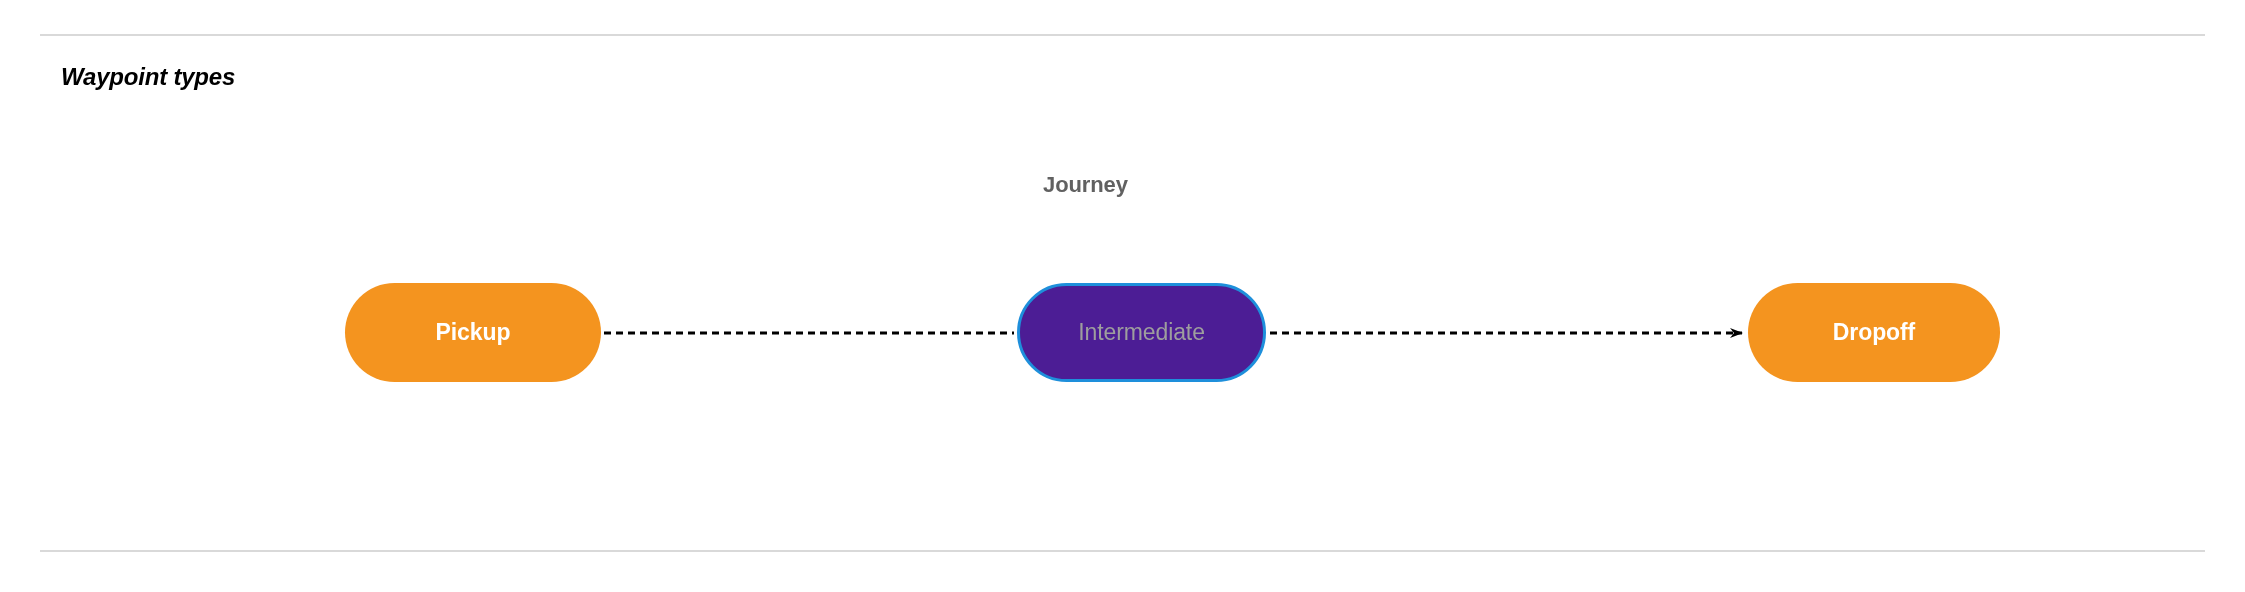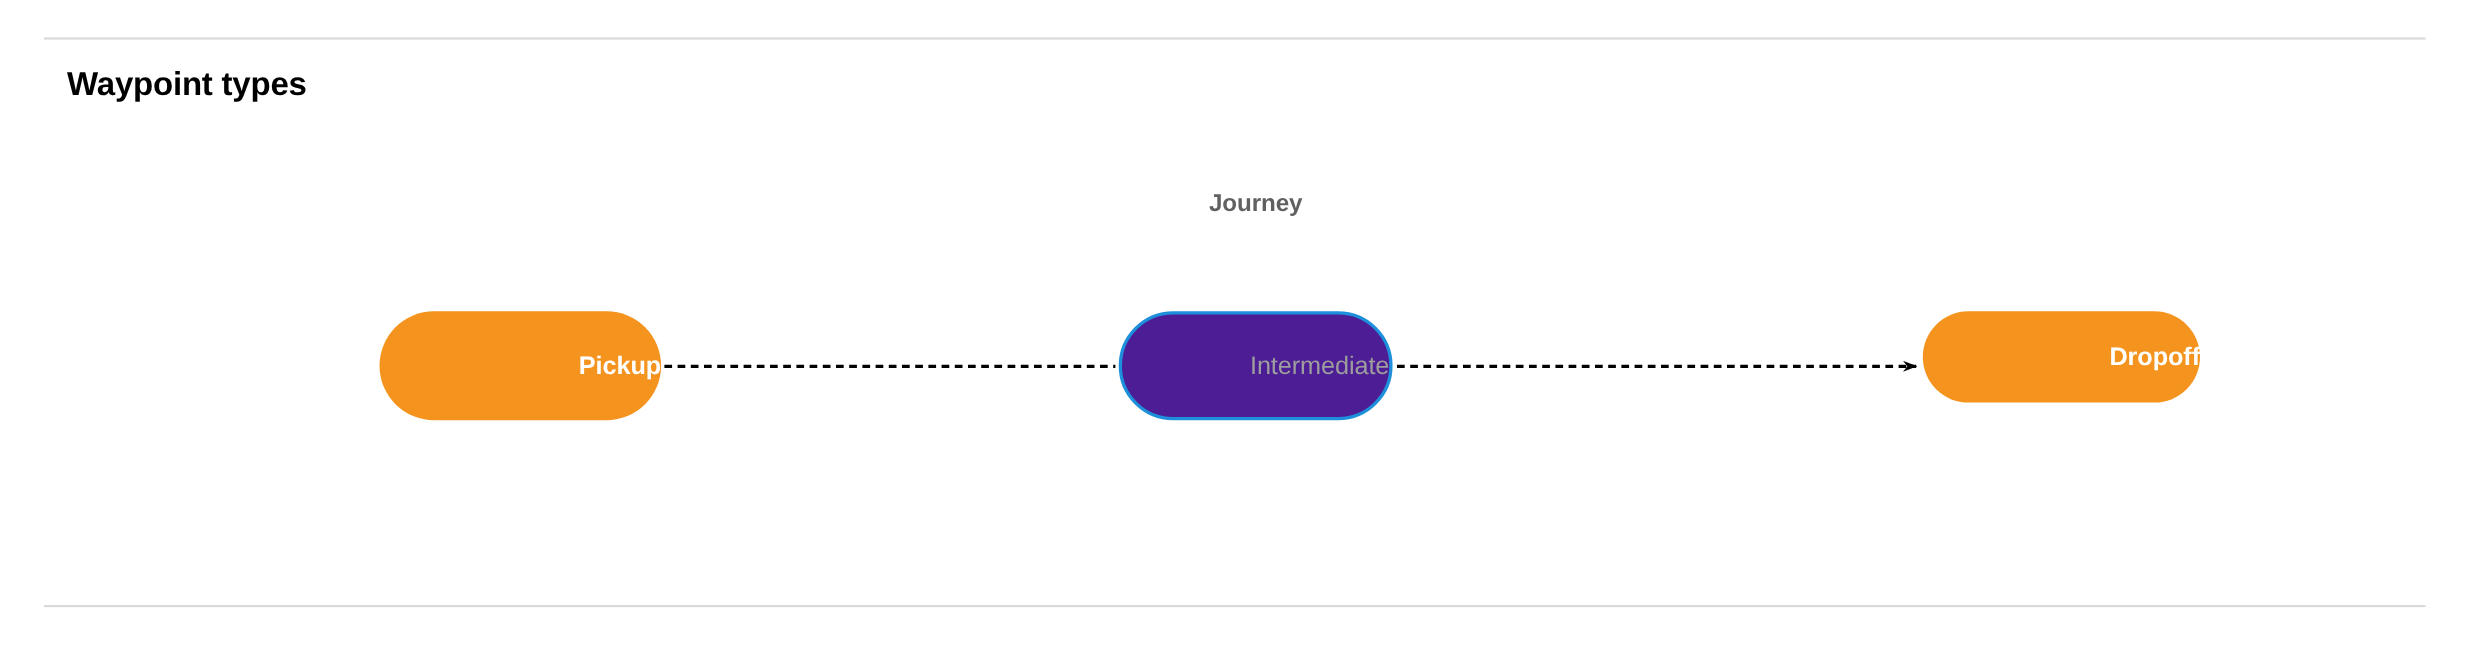--- a/index.html
+++ b/index.html
@@ -25,54 +25,55 @@
     height: 2px;
     background: #d9d9d9;
   }
   #divider-top { top: 34px; }
   #divider-bottom { top: 550px; }
 
   #page-title {
     position: absolute;
     left: 61px;
     top: 62px;
-    font-size: 30px;
+    font-size: 24px;
     font-weight: 700;
     color: #000000;
     letter-spacing: -0.2px;
     line-height: 30px;
     white-space: nowrap;
+    font-style: italic;
   }
 
   #diagram {
     position: absolute;
     left: 0;
     top: 0;
     width: 2245px;
     height: 592px;
   }
 
   #journey-label {
     position: absolute;
-    left: 984px;
+    left: 1043px;
     top: 172px;
     width: 200px;
-    text-align: right;
+    text-align: left;
     font-size: 22px;
     font-weight: 700;
     color: #616161;
     letter-spacing: -0.1px;
     white-space: nowrap;
   }
 
   .node {
     position: absolute;
     display: flex;
     align-items: center;
-    justify-content: flex-end;
+    justify-content: center;
     box-sizing: border-box;
     border-radius: 999px;
     font-size: 23px;
     letter-spacing: -0.1px;
     white-space: nowrap;
   }
   .node-terminal {
     background: #f4941f;
     color: #ffffff;
     font-weight: 700;
@@ -80,21 +81,21 @@
   }
   .node-intermediate {
     background: #4c1d95;
     color: #9e9e9e;
     font-weight: 400;
     border: 3px solid #1e8fdb;
   }
 
   #node-pickup       { left: 345px;  top: 283px; width: 256px; height: 99px; }
   #node-intermediate { left: 1017px; top: 283px; width: 249px; height: 99px; }
-  #node-dropoff      { left: 1748px; top: 283px; width: 252px; height: 83px; }
+  #node-dropoff      { left: 1748px; top: 283px; width: 252px; height: 99px; }
 
   #connectors {
     position: absolute;
     left: 0;
     top: 0;
     width: 2245px;
     height: 592px;
     pointer-events: none;
   }
 </style>

